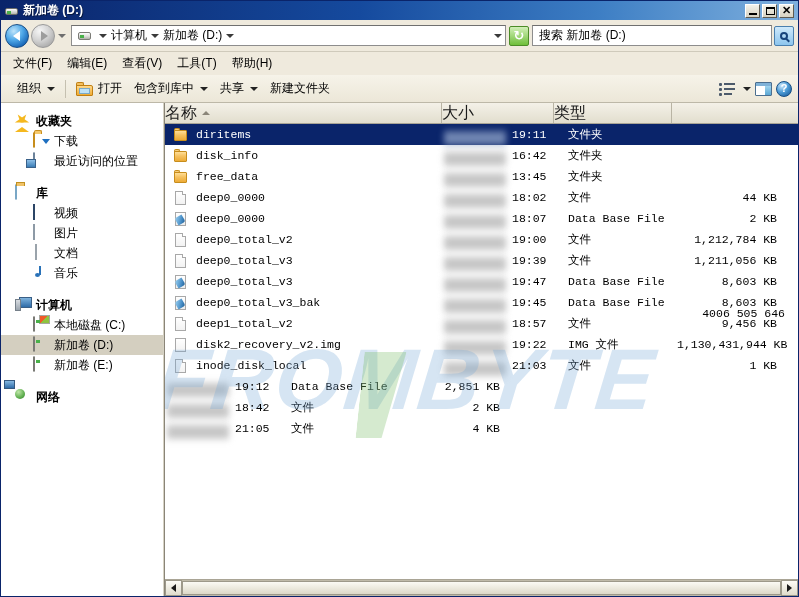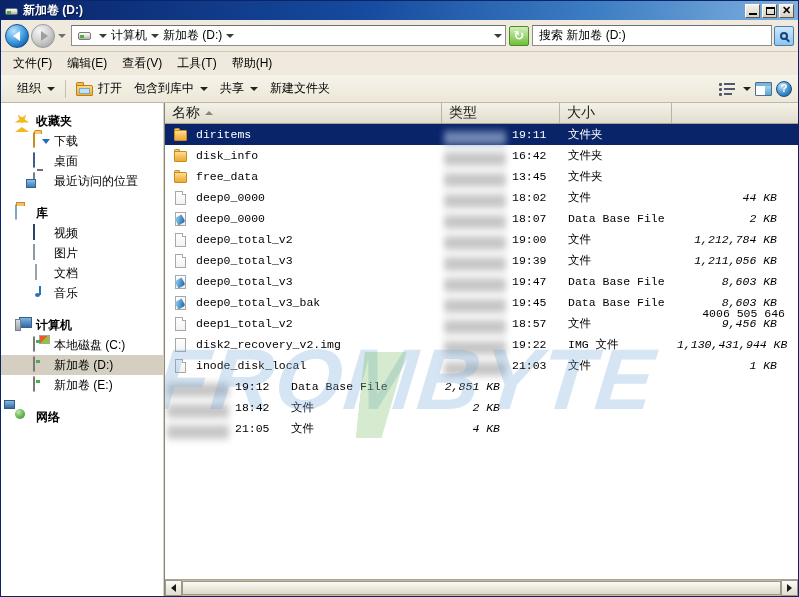--- a/index.html
+++ b/index.html
@@ -430,22 +430,21 @@
   .colhead {
     height: 21px;
     background: linear-gradient(to bottom, #f4f1e8 0%, #e2dece 100%);
     border-bottom: 1px solid #a9a495;
     display: flex;
     flex: 0 0 auto;
     position: relative; z-index: 3;
   }
   .colcell {
     display: flex; align-items: center;
-    font-size: 14px; color: #1a1a1a;
-    padding-left: 7px;
+    font-size: 16px; color: #1a1a1a;
     border-right: 1px solid #b9b4a4;
     white-space: nowrap;
     position: relative;
   }
   .sortarrow {
     width: 0; height: 0; margin-left: 5px;
     border-left: 4px solid transparent; border-right: 4px solid transparent;
     border-bottom: 4px solid #8a8578;
   }
   .rows {
@@ -462,21 +461,21 @@
     position: relative;
   }
   .row.selected { background: #0a246a; color: #fff; }
   .cell-name {
     display: flex; align-items: center;
     padding-left: 8px;
     white-space: nowrap; overflow: hidden;
   }
   .cell-date { padding-left: 4px; white-space: nowrap; position: relative; }
   .cell-type { padding-left: 9px; white-space: nowrap; font-size: 11.5px; }
-  .cell-size { text-align: right; padding-right: 12px; white-space: nowrap; font-style: italic; }
+  .cell-size { text-align: right; padding-right: 12px; white-space: nowrap; }
   .date-blur {
     position: absolute; left: 2px; top: 1px;
     width: 62px; height: 18px;
     background: linear-gradient(to bottom, rgba(160,160,160,.10) 0%, rgba(150,150,150,.55) 30%, rgba(150,150,150,.55) 70%, rgba(160,160,160,.10) 100%);
     filter: blur(3px);
   }
   .row.selected .date-blur {
     background: linear-gradient(to bottom, rgba(120,140,180,.2) 0%, rgba(150,170,205,.75) 30%, rgba(150,170,205,.75) 70%, rgba(120,140,180,.2) 100%);
   }
   .date-time { position: relative; z-index: 2; margin-left: 66px; }
@@ -693,24 +692,20 @@
       <div class="nav-group">
         <div class="nav-row root">
           <span class="nav-ico"><span class="ico-star"></span></span>
           <span class="nav-label">收藏夹</span>
         </div>
         <div class="nav-row child">
           <span class="nav-ico"><span class="ico-folder"><span class="ico-dl-arrow"></span></span></span>
           <span class="nav-label">下载</span>
         </div>
         <div class="nav-row child">
-          <span class="nav-ico"><span class="ico-monitor"></span></span>
-          <span class="nav-label">桌面</span>
-        </div>
-        <div class="nav-row child">
           <span class="nav-ico"><span class="ico-recent"></span></span>
           <span class="nav-label">最近访问的位置</span>
         </div>
       </div>
 
       <div class="nav-gap"></div>
 
       <div class="nav-group">
         <div class="nav-row root">
           <span class="nav-ico"><span class="ico-lib"></span></span>
@@ -765,25 +760,25 @@
       </div>
     </div>
 
     <div class="listpane">
 
       <div class="colhead">
         <div class="colcell" style="width:277px">
           <span>名称</span>
           <span class="sortarrow"></span>
         </div>
+        <div class="colcell" style="width:112px">
+          <span>大小</span>
+        </div>
         <div class="colcell" style="width:118px">
           <span>类型</span>
-        </div>
-        <div class="colcell" style="width:112px">
-          <span>大小</span>
         </div>
       </div>
 
       <div class="rows">
         <div class="watermark">
           <div class="wm-text">FROMBYTE</div>
           <div class="wm-accent"></div>
 
           <div class="wm-phone">4006 505 646</div>
         </div>

